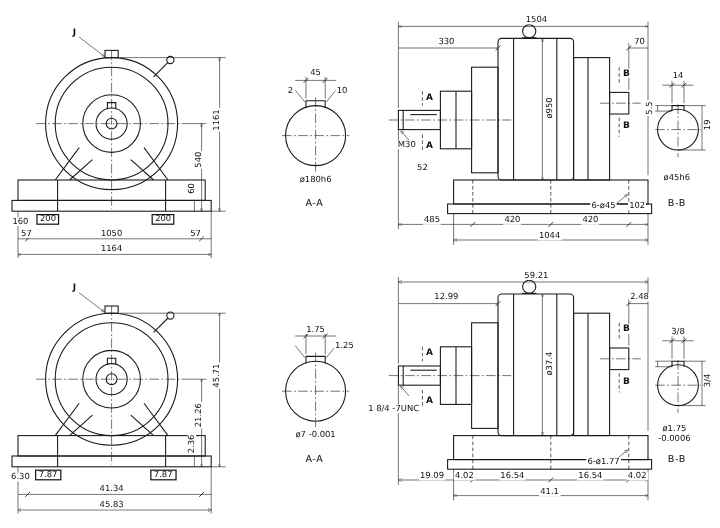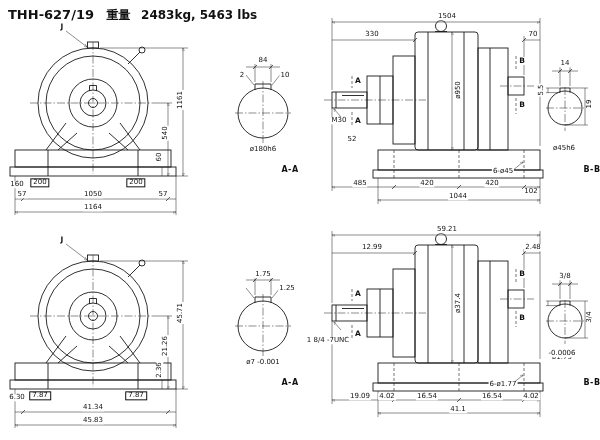--- a/index.html
+++ b/index.html
@@ -7,21 +7,21 @@
          font-family:"DejaVu Sans",sans-serif;color:#111;overflow:hidden;}
   .sheet svg{position:absolute;left:0;top:0;}
   .art line,.art path,.art rect,.art circle{stroke:#1a1a1a;fill:none;stroke-width:0.9;}
   .art .cl{stroke-width:0.5;stroke-dasharray:8 2 1.5 2;}
   .art .dl{stroke-width:0.5;}
   .art .hd{stroke-width:0.6;stroke-dasharray:3 2;}
   .art .tk{stroke-width:0.7;}
   .t{position:absolute;transform:translate(-50%,-50%);font-size:7px;line-height:1.05;
      white-space:nowrap;background:#fff;padding:0 1px;}
   .v{transform:translate(-50%,-50%) rotate(-90deg);}
-  .sec{font-size:8px;font-weight:bold;letter-spacing:0.5px;margin-left:28px;}
+  .sec{font-size:8px;font-weight:normal;letter-spacing:0.5px;}
   .ab{font-weight:bold;font-size:7.5px;}
   .boxed{border:1px solid #111;padding:0 2px;}
   .ttl{position:absolute;left:8px;top:7px;font-size:13px;font-weight:bold;white-space:nowrap;}
   .ttl .wv{font-size:12px;margin-left:6px;}
   .ttl .wl{font-size:12px;margin-left:8px;}
 </style>
 </head>
 <body>
 
 <div class="sheet">
@@ -146,58 +146,53 @@
         <line class="dl" x1="585" y1="88" x2="585" y2="125"></line>
         <line class="dl" x1="560" y1="88" x2="546" y2="88"></line>
         <line class="dl" x1="560" y1="92.6" x2="546" y2="92.6"></line>
         <line class="dl" x1="548" y1="88" x2="548" y2="92.6"></line>
       </g>
     </g>
 
     <use href="#views" y="213"></use>
   </svg>
 
-  <div class="ttl">
-    <span>THH-627/19</span>
-    <span class="wl">重量</span>
-    <span class="wv">2483kg, 5463 lbs</span>
-  </div>
 
   <span class="t ab" style="left:62px;top:27px">J</span>
   <span class="t v" style="left:181px;top:100px">1161</span>
   <span class="t v" style="left:166px;top:133px">540</span>
   <span class="t v" style="left:160px;top:157px">60</span>
   <span class="t" style="left:17px;top:185px">160</span>
   <span class="t boxed" style="left:40px;top:183px">200</span>
   <span class="t boxed" style="left:136px;top:183px">200</span>
   <span class="t" style="left:22px;top:195px">57</span>
   <span class="t" style="left:93px;top:195px">1050</span>
   <span class="t" style="left:163px;top:195px">57</span>
   <span class="t" style="left:93px;top:208px">1164</span>
 
-  <span class="t" style="left:263px;top:61px">84</span>
+  <span class="t" style="left:263px;top:61px">45</span>
   <span class="t" style="left:242px;top:76px">2</span>
   <span class="t" style="left:285px;top:76px">10</span>
   <span class="t" style="left:263px;top:150px">ø180h6</span>
   <span class="t sec" style="left:262px;top:170px">A-A</span>
 
   <span class="t" style="left:447px;top:17px">1504</span>
   <span class="t" style="left:372px;top:35px">330</span>
   <span class="t" style="left:533px;top:35px">70</span>
   <span class="t" style="left:339px;top:121px">M30</span>
   <span class="t" style="left:352px;top:140px">52</span>
   <span class="t v" style="left:459px;top:90px">ø950</span>
   <span class="t ab" style="left:358px;top:81px">A</span>
   <span class="t ab" style="left:358px;top:121px">A</span>
   <span class="t ab" style="left:522px;top:61px">B</span>
   <span class="t ab" style="left:522px;top:105px">B</span>
   <span class="t" style="left:360px;top:184px">485</span>
   <span class="t" style="left:427px;top:184px">420</span>
   <span class="t" style="left:492px;top:184px">420</span>
-  <span class="t" style="left:531px;top:192px">102</span>
+  <span class="t" style="left:531px;top:172px">102</span>
   <span class="t" style="left:458px;top:197px">1044</span>
   <span class="t" style="left:503px;top:172px">6-ø45</span>
 
   <span class="t" style="left:565px;top:64px">14</span>
   <span class="t v" style="left:542px;top:90px">5.5</span>
   <span class="t v" style="left:590px;top:104px">19</span>
   <span class="t" style="left:564px;top:149px">ø45h6</span>
   <span class="t sec" style="left:564px;top:170px">B-B</span>
 
   <span class="t ab" style="left:62px;top:240px">J</span>
@@ -228,16 +223,16 @@
   <span class="t" style="left:387px;top:397px">4.02</span>
   <span class="t" style="left:427px;top:397px">16.54</span>
   <span class="t" style="left:492px;top:397px">16.54</span>
   <span class="t" style="left:531px;top:397px">4.02</span>
   <span class="t" style="left:458px;top:410px">41.1</span>
   <span class="t" style="left:503px;top:385px">6-ø1.77</span>
 
   <span class="t" style="left:565px;top:277px">3/8</span>
   <span class="t v" style="left:590px;top:317px">3/4</span>
   <span class="t" style="left:562px;top:358px">ø1.75</span>
-  <span class="t" style="left:562px;top:354px">-0.0006</span>
+  <span class="t" style="left:562px;top:366px">-0.0006</span>
   <span class="t sec" style="left:564px;top:383px">B-B</span>
 
 </div>
 
 </body></html>

